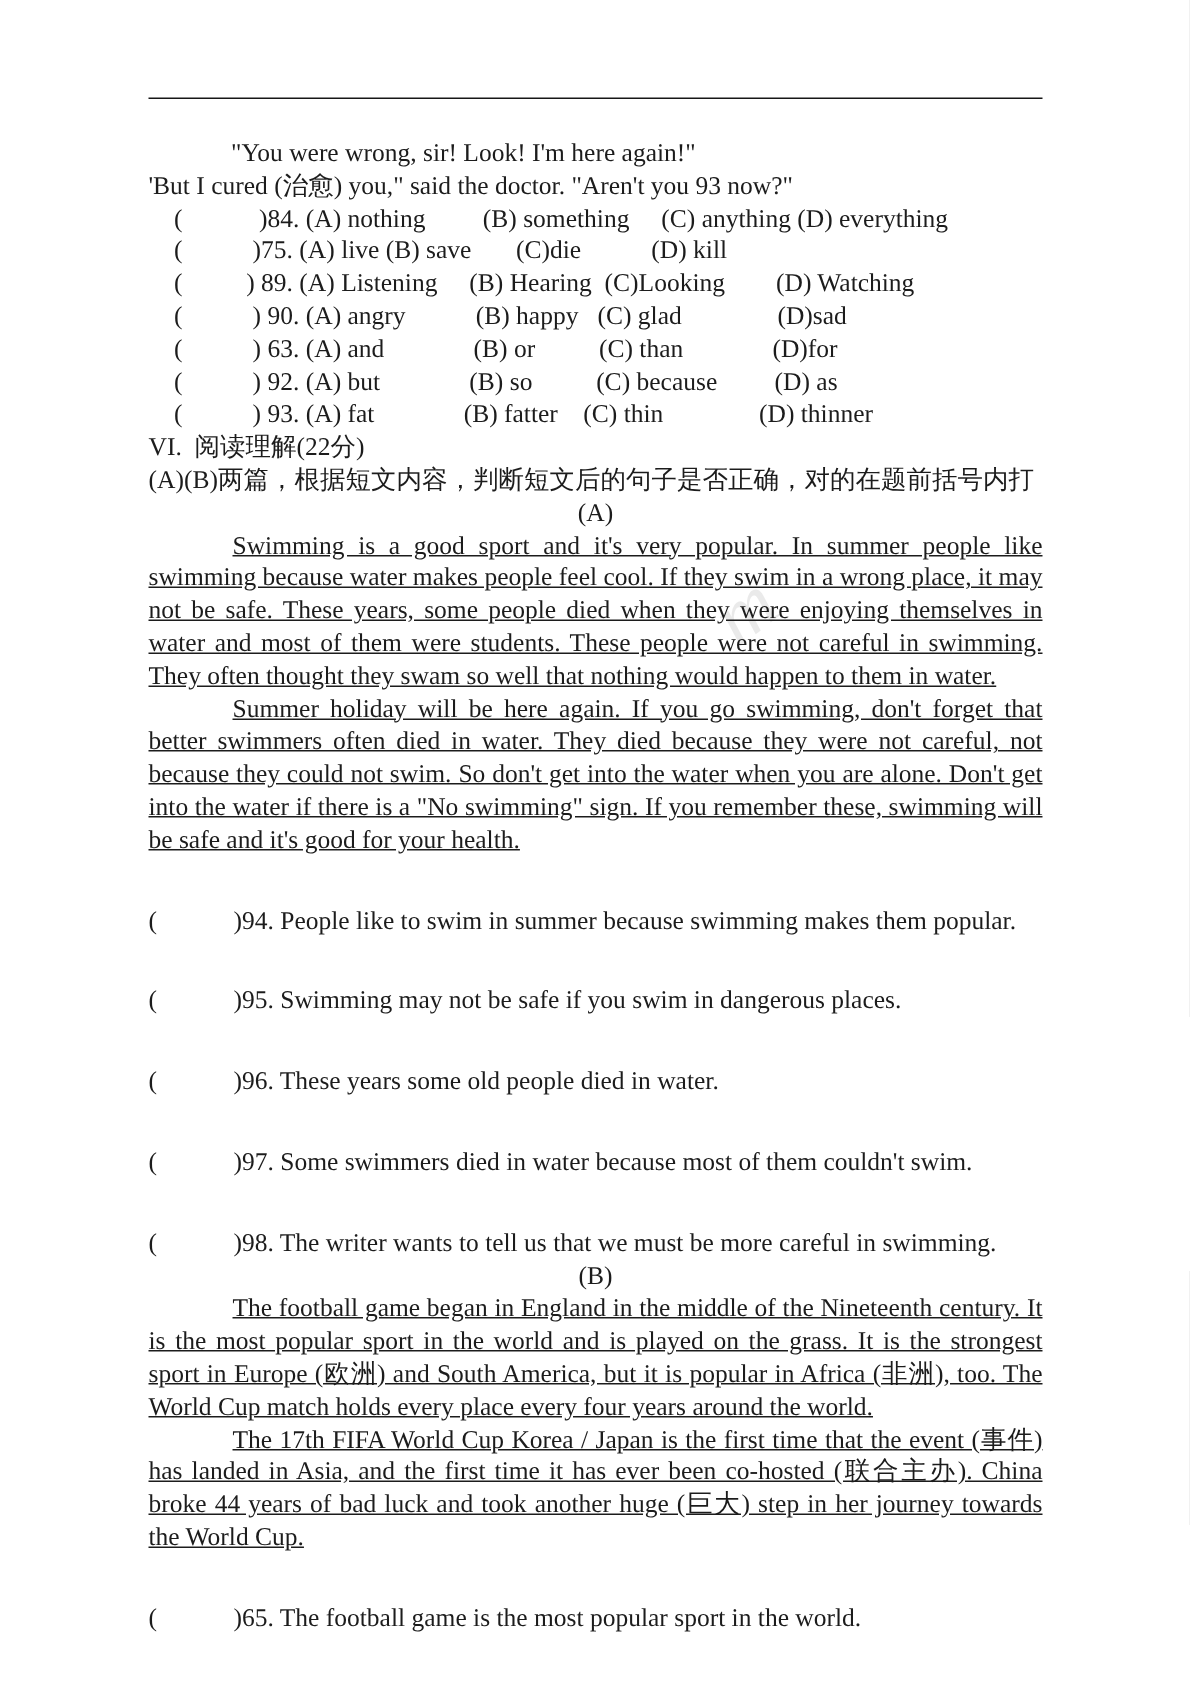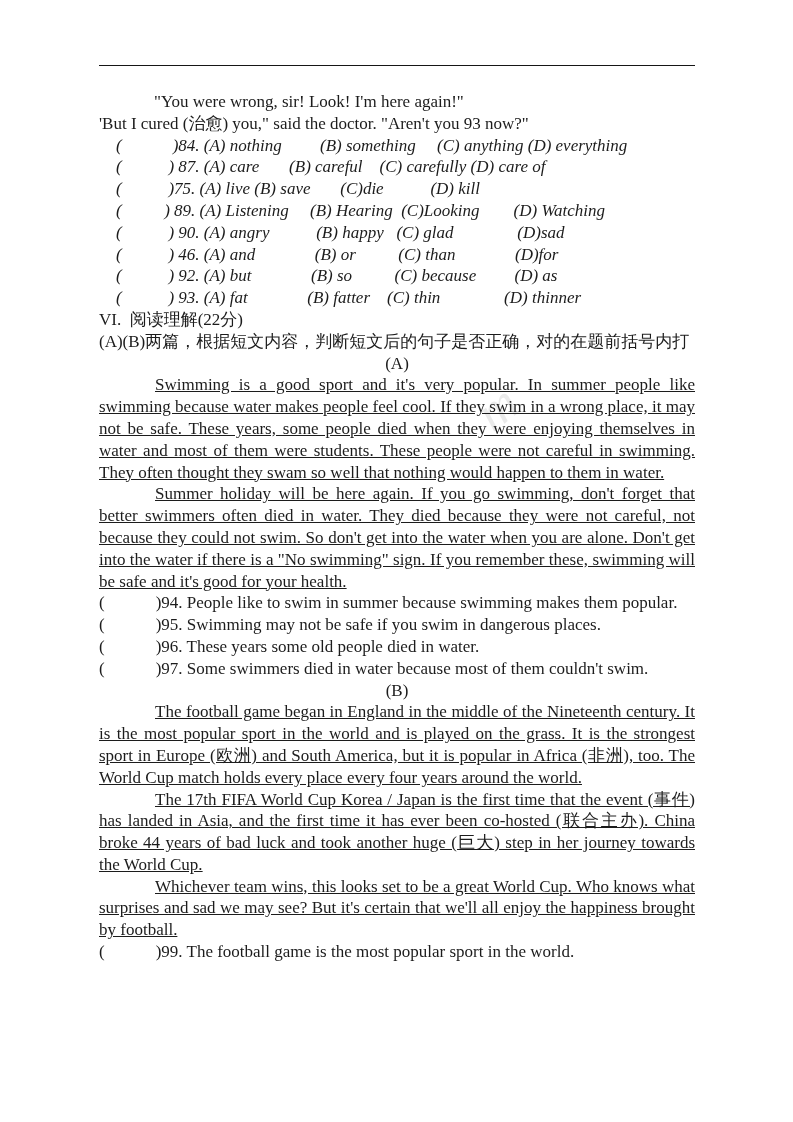--- a/index.html
+++ b/index.html
@@ -21,22 +21,22 @@
     font-size: 17px;
     line-height: 21.8px;
   }
   .rule {
     height: 0;
     border-top: 1.6px solid #161616;
     margin-bottom: 25px;
   }
   .line { white-space: pre; }
   .indent1 { text-indent: 55px; }
-  .mc { padding-left: 17px; font-style: italic; }
-  .tf { padding-left: 0; }
+  .mc { padding-left: 17px; }
+  .tf { padding-left: 0; margin-top: 32px; }
   .heading { white-space: pre; }
   .instr { text-align: justify; }
   .center { text-align: center; }
   .para {
     text-align: justify;
     text-indent: 56px;
     text-decoration: underline;
   }
   .watermark {
     position: absolute;
@@ -64,29 +64,28 @@
 
     <div class="line indent1">"You were wrong, sir! Look! I'm here again!"</div>
     <div class="line">'But I cured (治愈) you," said the doctor. "Aren't you 93 now?"</div>
 
     <div>
 
         <div class="line mc">(            )84. (A) nothing         (B) something     (C) anything (D) everything</div>
 
 
 
-        <div class="line mc">(           ) 87. (A) care       (B) careful    (C) carefully (D) care of</div>
 
         <div class="line mc">(           )75. (A) live (B) save       (C)die           (D) kill</div>
 
         <div class="line mc">(          ) 89. (A) Listening     (B) Hearing  (C)Looking        (D) Watching</div>
 
         <div class="line mc">(           ) 90. (A) angry           (B) happy   (C) glad               (D)sad</div>
 
-        <div class="line mc">(           ) 46. (A) and              (B) or          (C) than              (D)for</div>
+        <div class="line mc">(           ) 63. (A) and              (B) or          (C) than              (D)for</div>
 
         <div class="line mc">(           ) 92. (A) but              (B) so          (C) because         (D) as</div>
 
         <div class="line mc">(           ) 93. (A) fat              (B) fatter    (C) thin               (D) thinner</div>
       </div>
 
     <div class="heading">VI.  阅读理解(22分)</div>
     <div class="instr">(A)(B)两篇，根据短文内容，判断短文后的句子是否正确，对的在题前括号内打</div>
 
     <div class="center">(A)</div>
@@ -101,32 +100,32 @@
     <div>
 
         <div class="line tf">(            )94. People like to swim in summer because swimming makes them popular.</div>
 
         <div class="line tf">(            )95. Swimming may not be safe if you swim in dangerous places.</div>
 
         <div class="line tf">(            )96. These years some old people died in water.</div>
 
         <div class="line tf">(            )97. Some swimmers died in water because most of them couldn't swim.</div>
 
+        <div class="line tf">(            )98. The writer wants to tell us that we must be more careful in swimming.</div>
       </div>
 
     <div class="center">(B)</div>
 
     <div>
 
         <p class="para">The football game began in England in the middle of the Nineteenth century. It is the most popular sport in the world and is played on the grass. It is the strongest sport in Europe (欧洲) and South America, but it is popular in Africa (非洲), too. The World Cup match holds every place every four years around the world.</p>
 
         <p class="para">The 17th FIFA World Cup Korea / Japan is the first time that the event (事件) has landed in Asia, and the first time it has ever been co-hosted (联合主办). China broke 44 years of bad luck and took another huge (巨大) step in her journey towards the World Cup.</p>
 
-        <p class="para">Whichever team wins, this looks set to be a great World Cup. Who knows what surprises and sad we may see? But it's certain that we'll all enjoy the happiness brought by football.</p>
       </div>
 
     <div>
 
-        <div class="line tf">(            )99. The football game is the most popular sport in the world.</div>
+        <div class="line tf">(            )65. The football game is the most popular sport in the world.</div>
       </div>
 
   </div>
 </div>
 
 </body></html>

